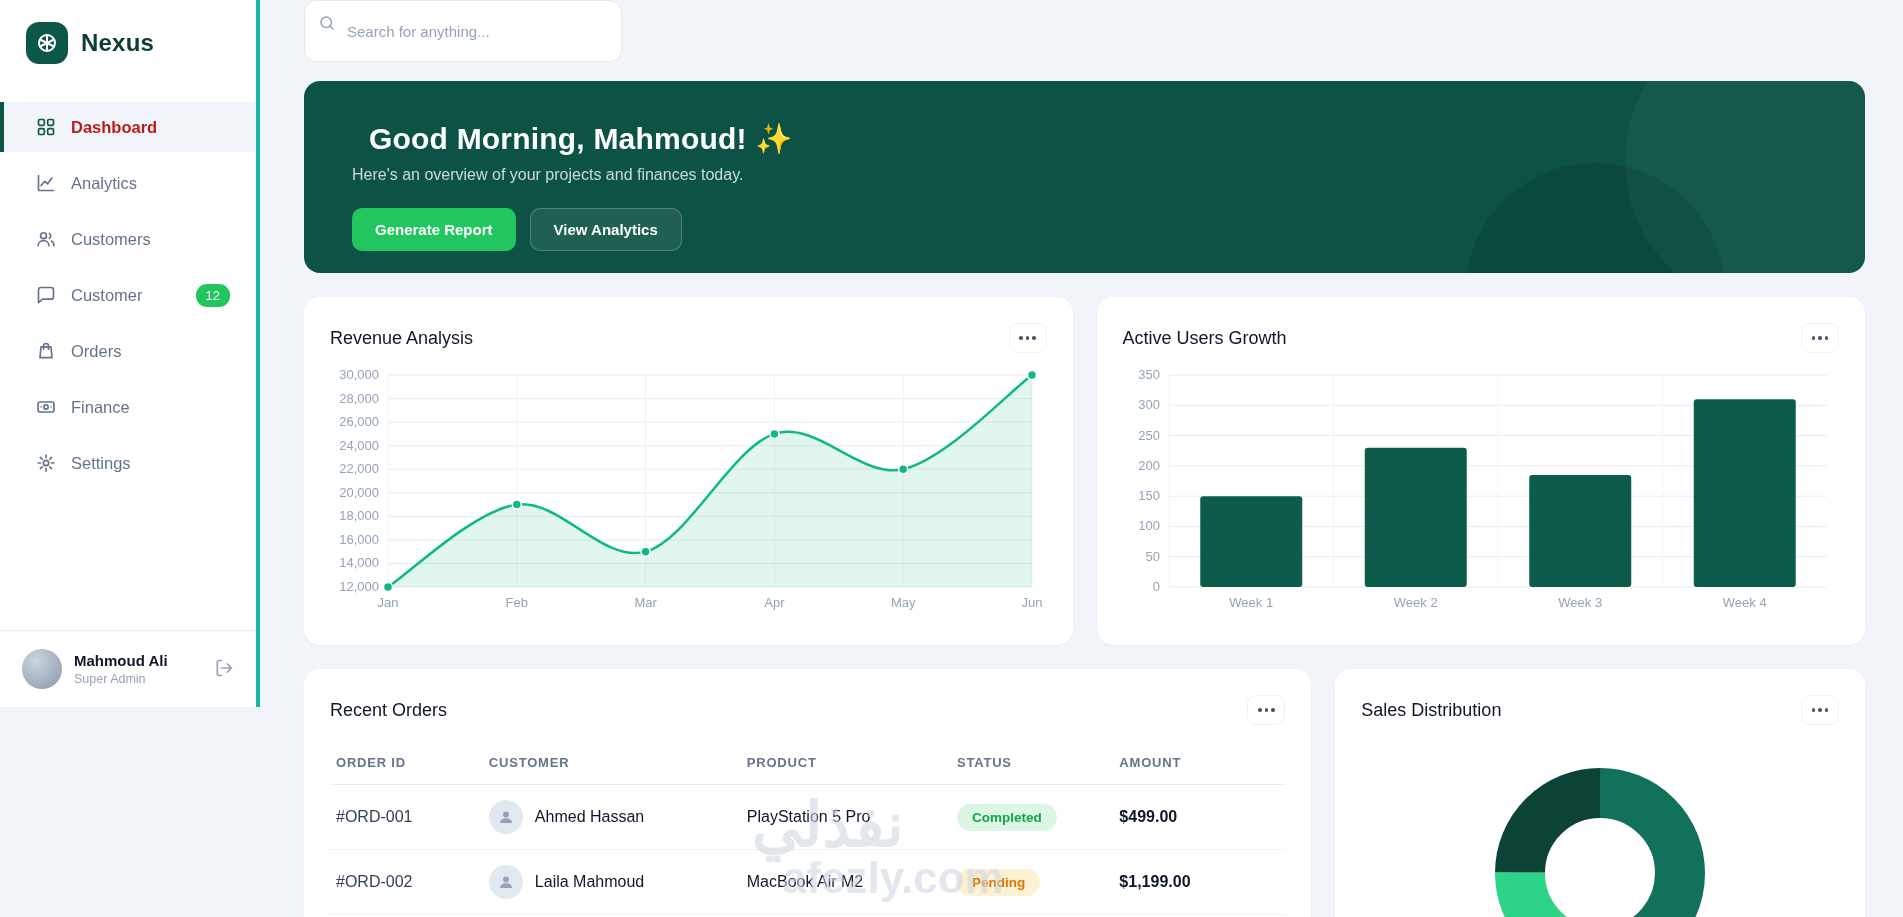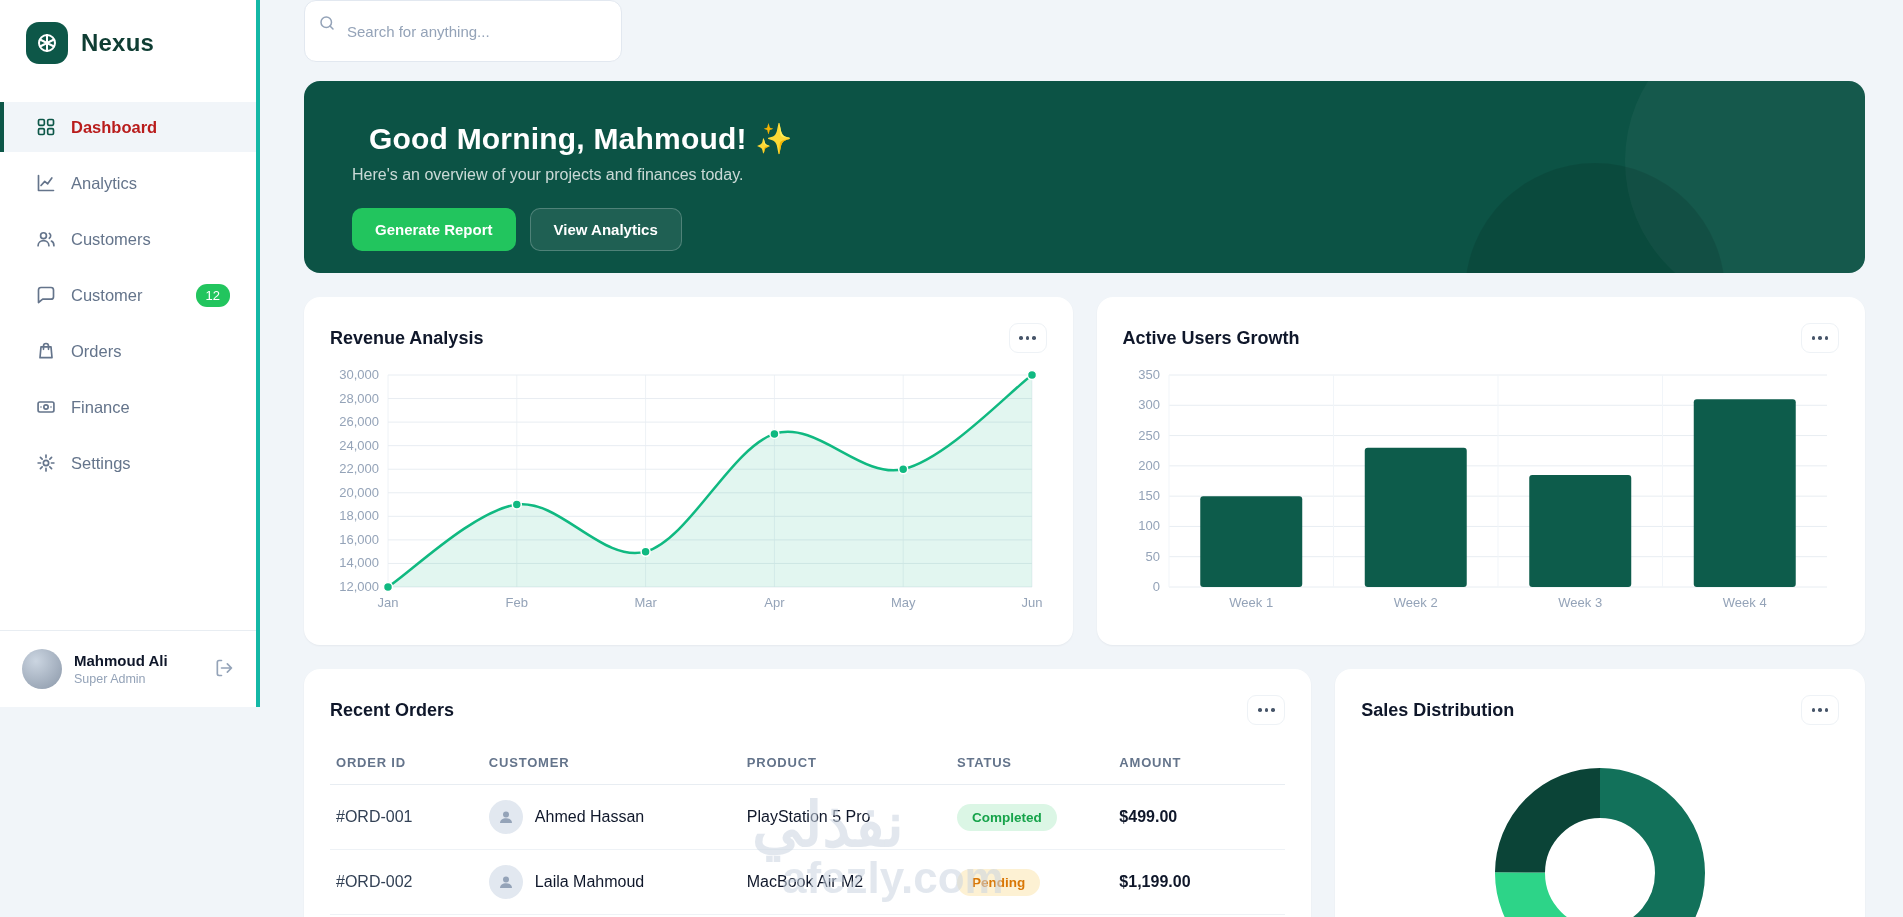--- a/index.html
+++ b/index.html
@@ -47,21 +47,21 @@
   .hero-title { font-size:30px; font-weight:bold; letter-spacing:.2px;margin-left:17px; }
   .hero-sub { margin-top:10px; font-size:16px; color:rgba(255,255,255,.78); }
   .hero-actions { margin-top:24px; display:flex; gap:14px; }
   .btn-primary { background:#22c55e; color:#fff; border:none; border-radius:10px; padding:12px 23px; font-size:15px; font-weight:bold; font-family:inherit; cursor:pointer; }
   .btn-ghost { background:rgba(255,255,255,.08); color:#fff; border:1px solid rgba(255,255,255,.22); border-radius:10px; padding:12px 23px; font-size:15px; font-weight:bold; font-family:inherit; cursor:pointer; }
 
   
   .row { display:flex; gap:24px; margin-top:24px; }
   .card { background:#fff; border-radius:16px; padding:26px; box-shadow:0 1px 2px rgba(15,23,42,.05); position:relative; }
   .card-head { display:flex; align-items:center; justify-content:space-between; }
-  .card-title { font-size:18px; font-weight:bold; color:#0f172a; }
+  .card-title { font-size:18px; font-weight:normal; color:#0f172a; }
   .dots-btn { width:38px; height:30px; border-radius:9px; border:1px solid #eef2f6; background:#fff; display:flex; align-items:center; justify-content:center; gap:3px; cursor:pointer; }
   .dots-btn i { width:3.5px; height:3.5px; border-radius:50%; background:#475569; display:block; }
   .chart-card { flex:1; }
   .chart-wrap { margin-top:12px; }
   .tick { font:13px "Liberation Sans", sans-serif; fill:#94a3b8; }
 
   
   .orders-card { flex:2; }
   .sales-card { flex:1; }
   table { width:100%; border-collapse:collapse; table-layout:fixed; margin-top:18px; }

